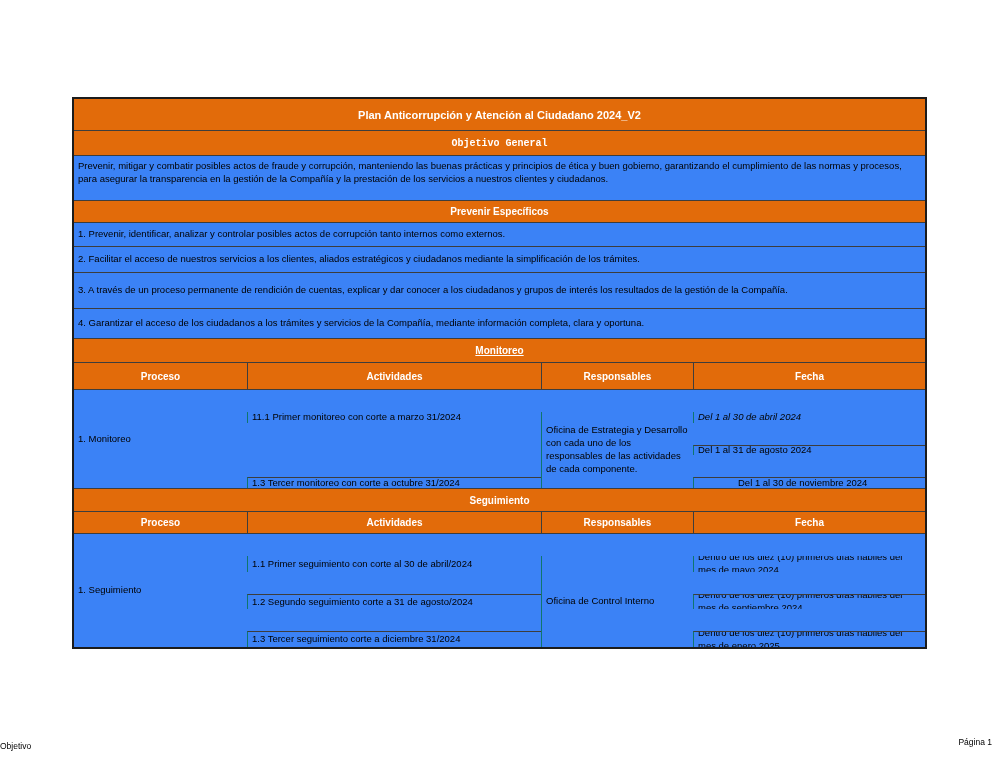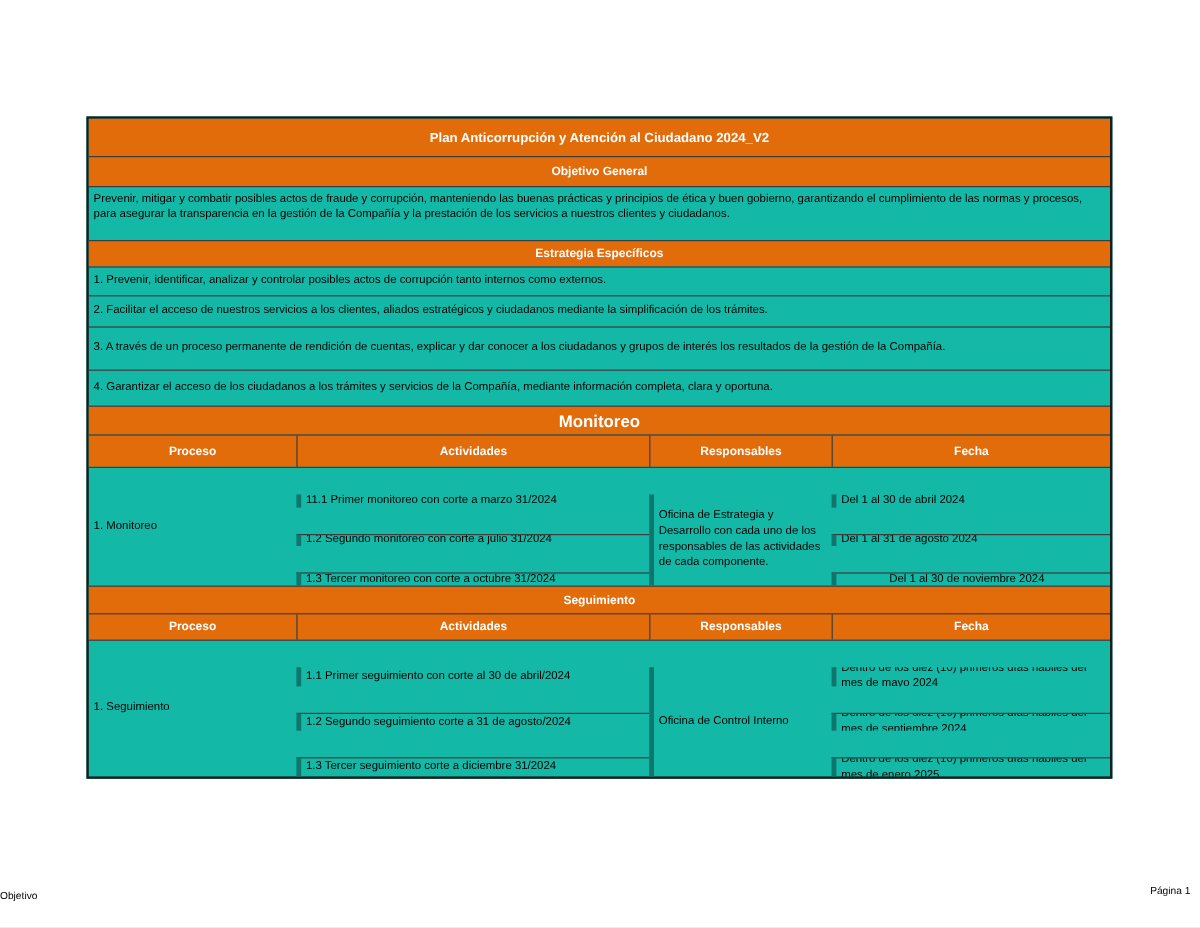--- a/index.html
+++ b/index.html
@@ -5,34 +5,34 @@
   * { margin: 0; padding: 0; box-sizing: border-box; }
   html, body { background: #ffffff; }
   body {
     width: 1000px; height: 773px; position: relative;
     font-family: "Liberation Sans", "DejaVu Sans", sans-serif;
     color: #000000;
   }
   .doc-table {
     position: absolute; left: 72px; top: 97px; width: 855px;
     border: 2px solid #1c1c1c;
-    background: #14b8a6;
+    background: #3b82f6;
   }
   .band {
     width: 100%;
     display: flex; align-items: center; justify-content: center;
     background: #E26B0A; color: #ffffff; font-weight: bold;
     border-top: 1px solid #3d3d3d;
     text-align: center;
   }
   .band.first { border-top: none; }
   .band-title { height: 31px; font-size: 11px; }
-  .band-h25 { height: 25px; font-size: 10px; }
+  .band-h25 { height: 25px; font-size: 10px; font-family: Liberation Mono, monospace; }
   .band-h22 { height: 22px; font-size: 10px; }
-  .band-h24 { height: 24px; font-size: 14px; }
+  .band-h24 { height: 24px; font-size: 10px; text-decoration: underline; }
   .band-h23 { height: 23px; font-size: 10px; }
   .textrow {
     width: 100%; border-top: 1px solid #3d3d3d;
     display: flex; align-items: center;
     font-size: 9.5px; line-height: 1.35;
     padding: 2px 4px;
   }
   .textrow.general { height: 45px; align-items: flex-start; padding-top: 4px; }
   .obj-1 { height: 24px; }
   .obj-2 { height: 26px; }
@@ -56,65 +56,64 @@
     width: 100%; border-top: 1px solid #3d3d3d;
     font-size: 9.5px; line-height: 1.35;
   }
   .datagrid.mon { grid-template-rows: 33px 32px 33px; }
   .datagrid.seg { grid-template-rows: 38px 37px 38px; }
   .cell {
     display: flex; align-items: center;
     padding: 2px 4px; overflow: hidden;
   }
   .cell.span3 { grid-row: 1 / 4; }
-  .cell.c2, .cell.c3, .cell.c4 { border-left: 4px solid #0f766e; margin-top: 22px; }
+  .cell.c2, .cell.c3, .cell.c4 { border-left: 1px solid #0f766e; margin-top: 22px; }
   .cell.rt { border-top: 1px solid #3d3d3d; }
   .footer-text {
     position: absolute; font-size: 8.5px; color: #000000;
   }
   .footer-sheet { left: 0; top: 741px; width: 1000px; text-align: left; }
   .footer-page { right: 8px; top: 737px; text-align: right; }
 </style>
 </head>
 <body>
 
 <div class="doc-table">
 
   <div class="band band-title first">Plan Anticorrupción y Atención al Ciudadano 2024_V2</div>
 
   <div class="band band-h25">Objetivo General</div>
 
   <div class="textrow general">Prevenir, mitigar y combatir posibles actos de fraude y corrupción,  manteniendo las buenas prácticas y principios de ética y buen gobierno, garantizando el cumplimiento de las normas y procesos, para asegurar la transparencia en la gestión de la Compañía y la prestación de los servicios a nuestros clientes y ciudadanos.</div>
 
-  <div class="band band-h22">Estrategia Específicos</div>
+  <div class="band band-h22">Prevenir Específicos</div>
 
   <div class="textrow obj-1">1. Prevenir, identificar, analizar y controlar posibles actos de corrupción tanto internos como externos.</div>
   <div class="textrow obj-2">2. Facilitar el acceso de nuestros servicios a los clientes, aliados estratégicos y ciudadanos mediante la simplificación de los trámites.</div>
   <div class="textrow obj-3">3. A través de un proceso permanente de rendición de cuentas, explicar y dar conocer a los ciudadanos y grupos de interés los resultados de la gestión de la Compañía.</div>
   <div class="textrow obj-4">4. Garantizar el acceso de los ciudadanos a los trámites y servicios de la Compañía, mediante información completa, clara y oportuna.</div>
 
   <div class="band band-h24">Monitoreo</div>
 
   <div class="cols-header mon">
     <div>Proceso</div>
     <div>Actividades</div>
     <div>Responsables</div>
     <div>Fecha</div>
   </div>
 
   <div class="datagrid mon">
     <div class="cell span3" style="grid-column:1;">1. Monitoreo</div>
 
     <div class="cell c2" style="grid-column:2; grid-row:1;">11.1 Primer monitoreo con corte a marzo 31/2024</div>
-    <div class="cell c2 rt" style="grid-column:2; grid-row:2;">1.2  Segundo monitoreo con corte a julio 31/2024</div>
     <div class="cell c2 rt" style="grid-column:2; grid-row:3;">1.3 Tercer monitoreo con corte a octubre 31/2024</div>
 
     <div class="cell c3 span3" style="grid-column:3;">Oficina de Estrategia y Desarrollo con cada uno de los responsables de las actividades de cada componente.</div>
 
-    <div class="cell c4" style="grid-column:4; grid-row:1;">Del 1 al 30 de abril 2024</div>
+    <div class="cell c4" style="grid-column:4; grid-row:1;font-style:italic;">Del 1 al 30 de abril 2024</div>
     <div class="cell c4 rt" style="grid-column:4; grid-row:2;">Del 1 al 31 de agosto 2024</div>
     <div class="cell c4 rt" style="grid-column:4; grid-row:3;padding-left:44px;">Del 1 al 30 de noviembre 2024</div>
   </div>
 
   <div class="band band-h23">Seguimiento</div>
 
   <div class="cols-header seg">
     <div>Proceso</div>
     <div>Actividades</div>
     <div>Responsables</div>

